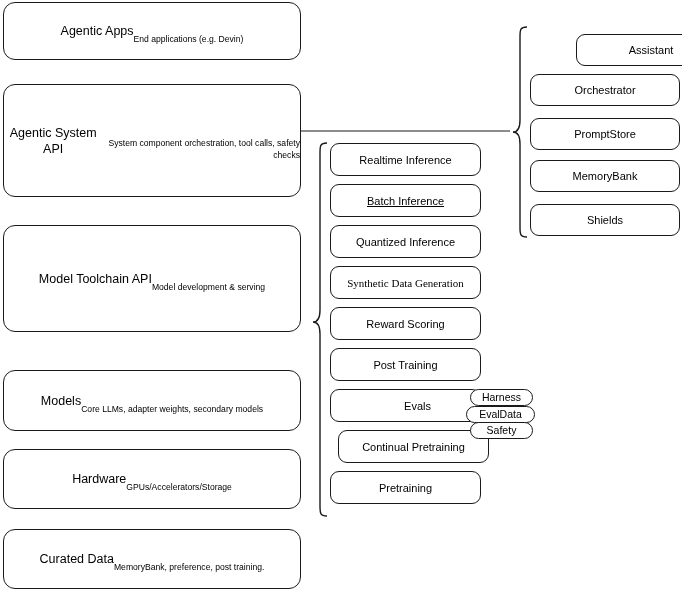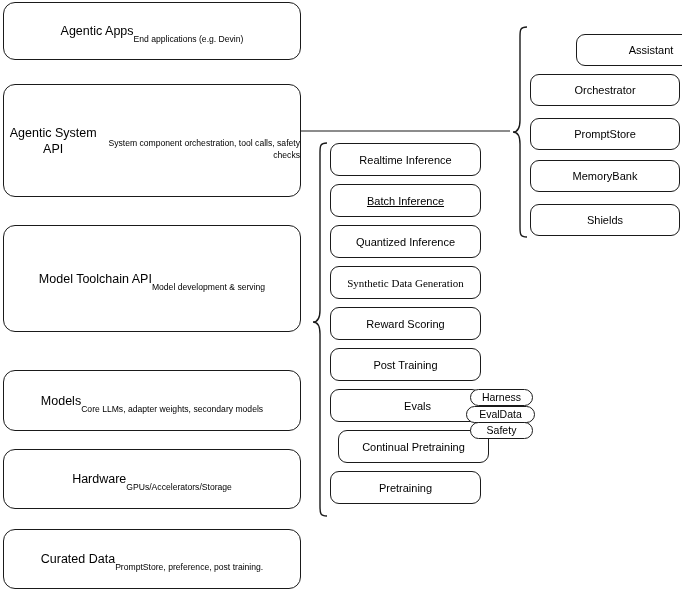--- a/index.html
+++ b/index.html
@@ -115,21 +115,21 @@
     <div class="layer-sub">Core LLMs, adapter weights, secondary models</div>
   </div>
 
   <div class="layer-box" style="left:3px; top:449px; width:298px; height:60px;">
     <div class="layer-title">Hardware</div>
     <div class="layer-sub">GPUs/Accelerators/Storage</div>
   </div>
 
   <div class="layer-box" style="left:3px; top:529px; width:298px; height:60px;">
     <div class="layer-title">Curated Data</div>
-    <div class="layer-sub">PromptStore, preference, post training.</div>
+    <div class="layer-sub">MemoryBank, preference, post training.</div>
   </div>
 
   <div class="connector" style="left:0; top:0; width:682px; height:591px;">
     <svg width="682" height="591">
       <line x1="301" y1="131" x2="510" y2="131"></line>
     </svg>
   </div>
 
   <div class="brace" style="left:305px; top:138px; width:24px; height:385px;">
     <svg width="24" height="385" viewBox="0 0 24 385">

